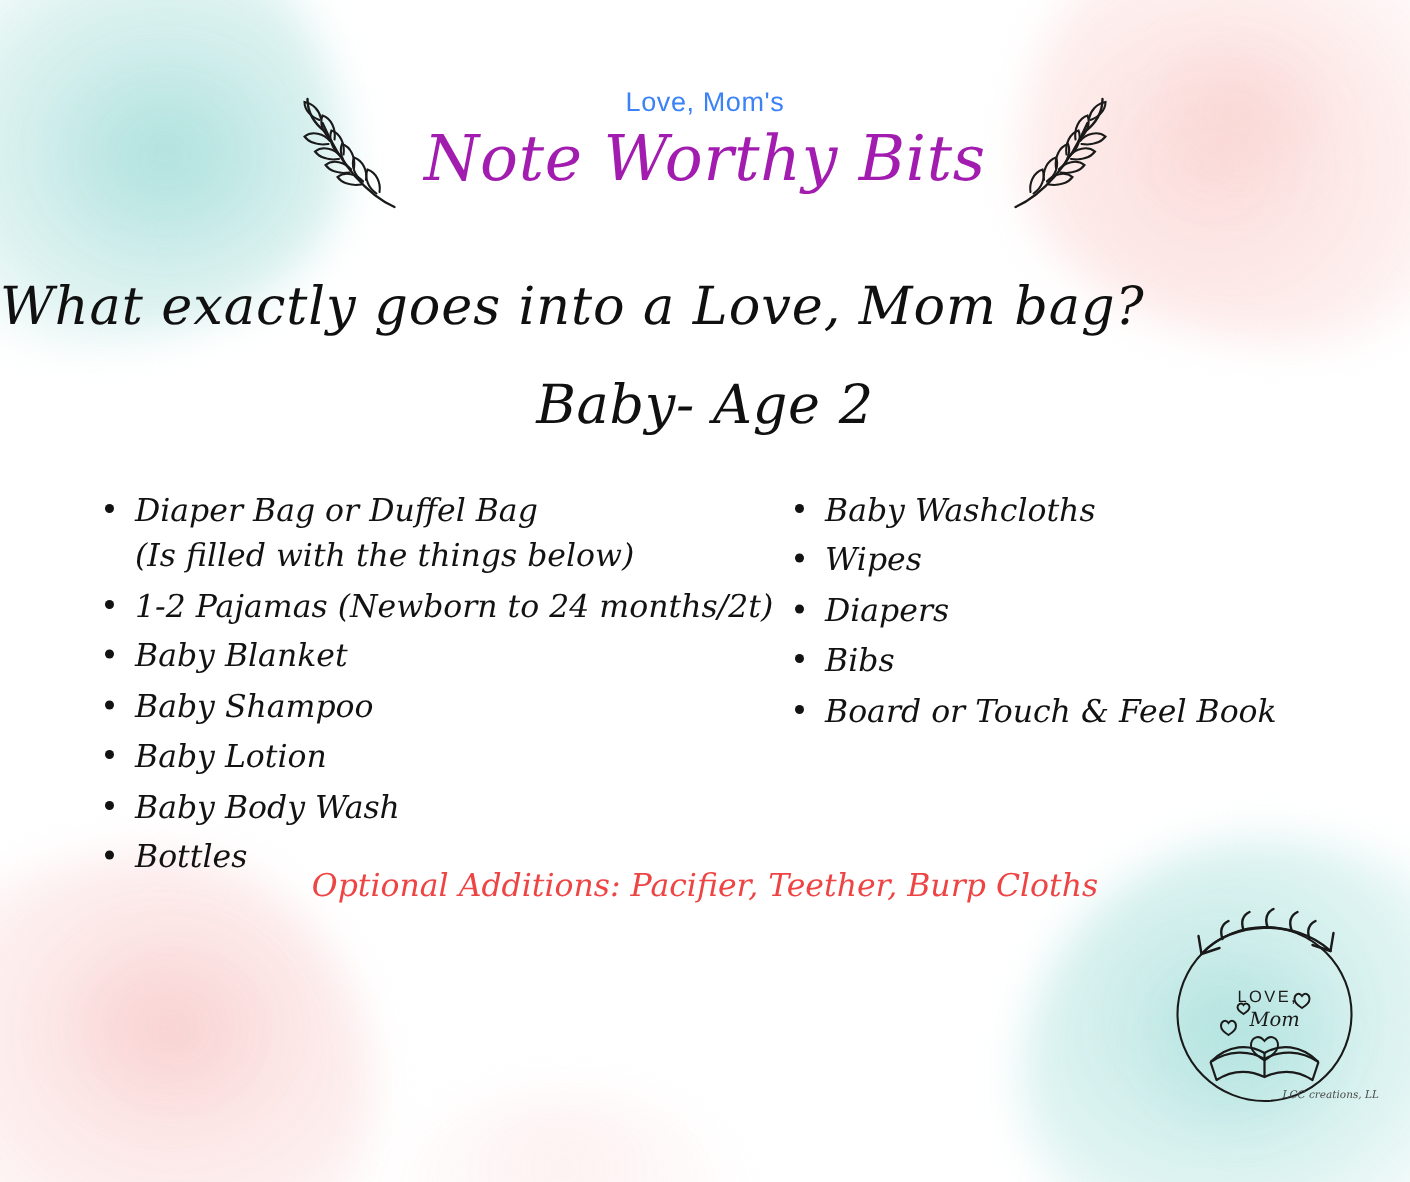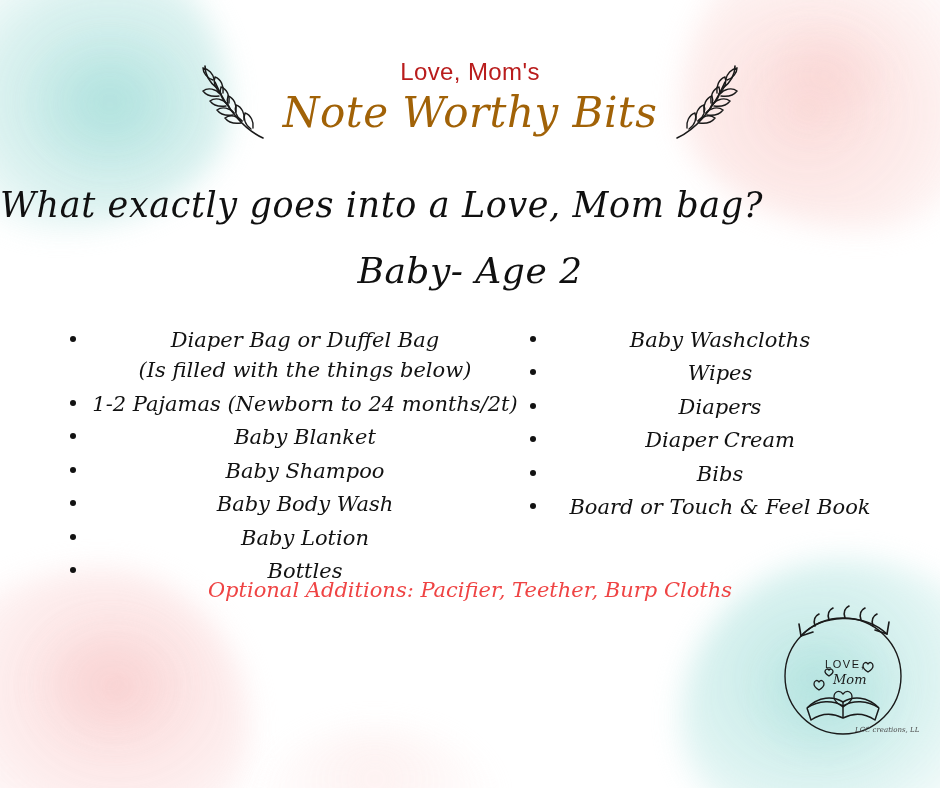--- a/index.html
+++ b/index.html
@@ -92,32 +92,32 @@
     width: 940px;
     text-align: center;
   }
   .masthead-inner {
     display: inline-block;
     position: relative;
     padding: 0 90px;
   }
   .brand-sub {
     font-family: "Liberation Sans", sans-serif;
-    font-size: 24px;
+    font-size: 18px;
     letter-spacing: 0.4px;
-    color: #b91c1c;
+    color: #3b82f6;
     margin-bottom: 4px;
   }
   .brand-title {
     font-family: "DejaVu Serif", serif;
     font-style: italic;
     font-size: 42px;
     font-weight: 400;
     letter-spacing: 0.5px;
-    color: #a16207;
+    color: #a21caf;
     line-height: 1.1;
   }
   .laurel {
     position: absolute;
     top: 2px;
     width: 80px;
     height: 86px;
   }
   .laurel-left { left: 0; }
   .laurel-right { right: 0; }
@@ -146,21 +146,20 @@
     letter-spacing: 0.5px;
   }
 
   .columns {
     position: absolute;
     top: 325px;
     left: 60px;
     width: 830px;
     display: flex;
     justify-content: flex-start;
-    text-align: center;
   }
   .col-left { width: 460px; }
   .col-right { width: 370px; }
 
   ul.items {
     list-style: none;
     margin: 0;
     padding: 0;
   }
   ul.items li {
@@ -294,25 +293,25 @@
         <li>
           <span class="bullet"></span>
           <span>Baby Blanket</span>
         </li>
         <li>
           <span class="bullet"></span>
           <span>Baby Shampoo</span>
         </li>
         <li>
           <span class="bullet"></span>
+          <span>Baby Lotion</span>
+        </li>
+        <li>
+          <span class="bullet"></span>
           <span>Baby Body Wash</span>
-        </li>
-        <li>
-          <span class="bullet"></span>
-          <span>Baby Lotion</span>
         </li>
         <li>
           <span class="bullet"></span>
           <span>Bottles</span>
         </li>
       </ul>
     </div>
 
     <div class="col-right">
       <ul class="items">
@@ -320,24 +319,20 @@
           <span class="bullet"></span>
           <span>Baby Washcloths</span>
         </li>
         <li>
           <span class="bullet"></span>
           <span>Wipes</span>
         </li>
         <li>
           <span class="bullet"></span>
           <span>Diapers</span>
-        </li>
-        <li>
-          <span class="bullet"></span>
-          <span>Diaper Cream</span>
         </li>
         <li>
           <span class="bullet"></span>
           <span>Bibs</span>
         </li>
         <li>
           <span class="bullet"></span>
           <span>Board or Touch &amp; Feel Book</span>
         </li>
       </ul>

